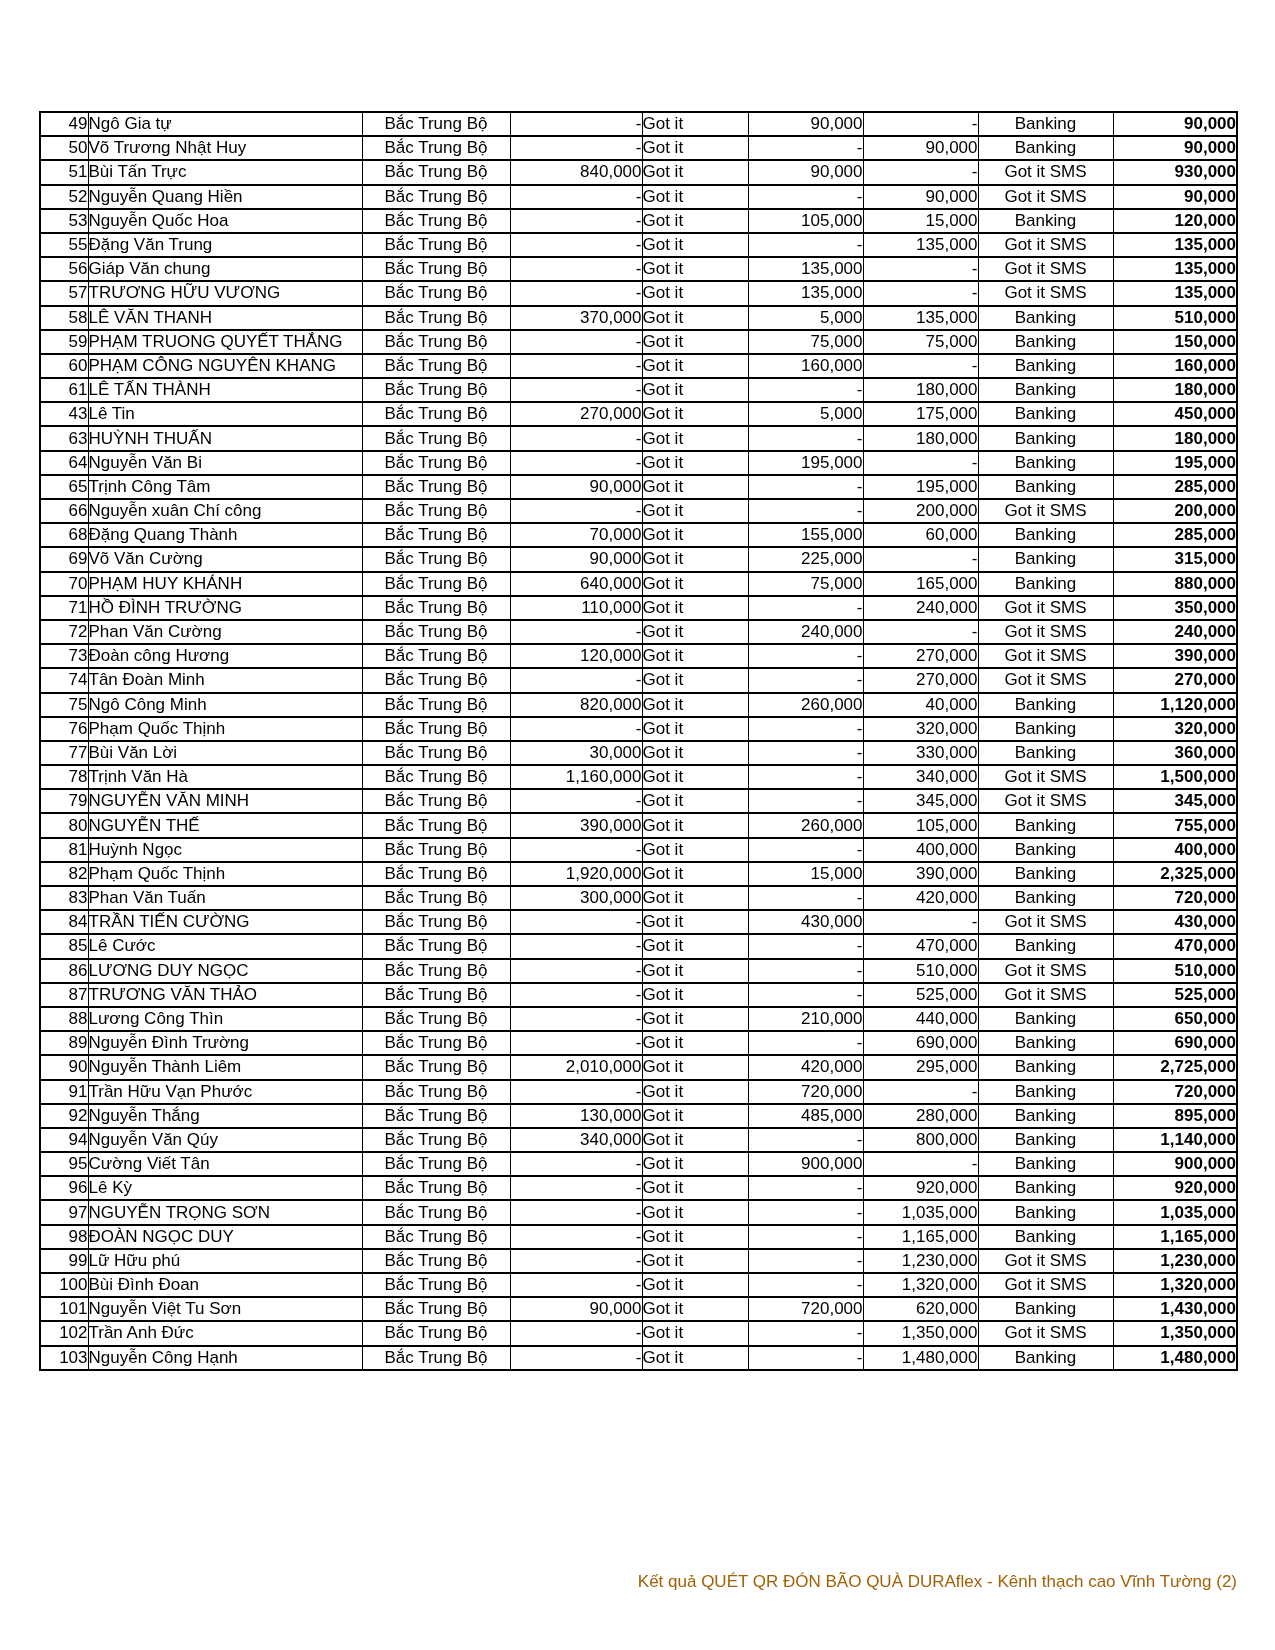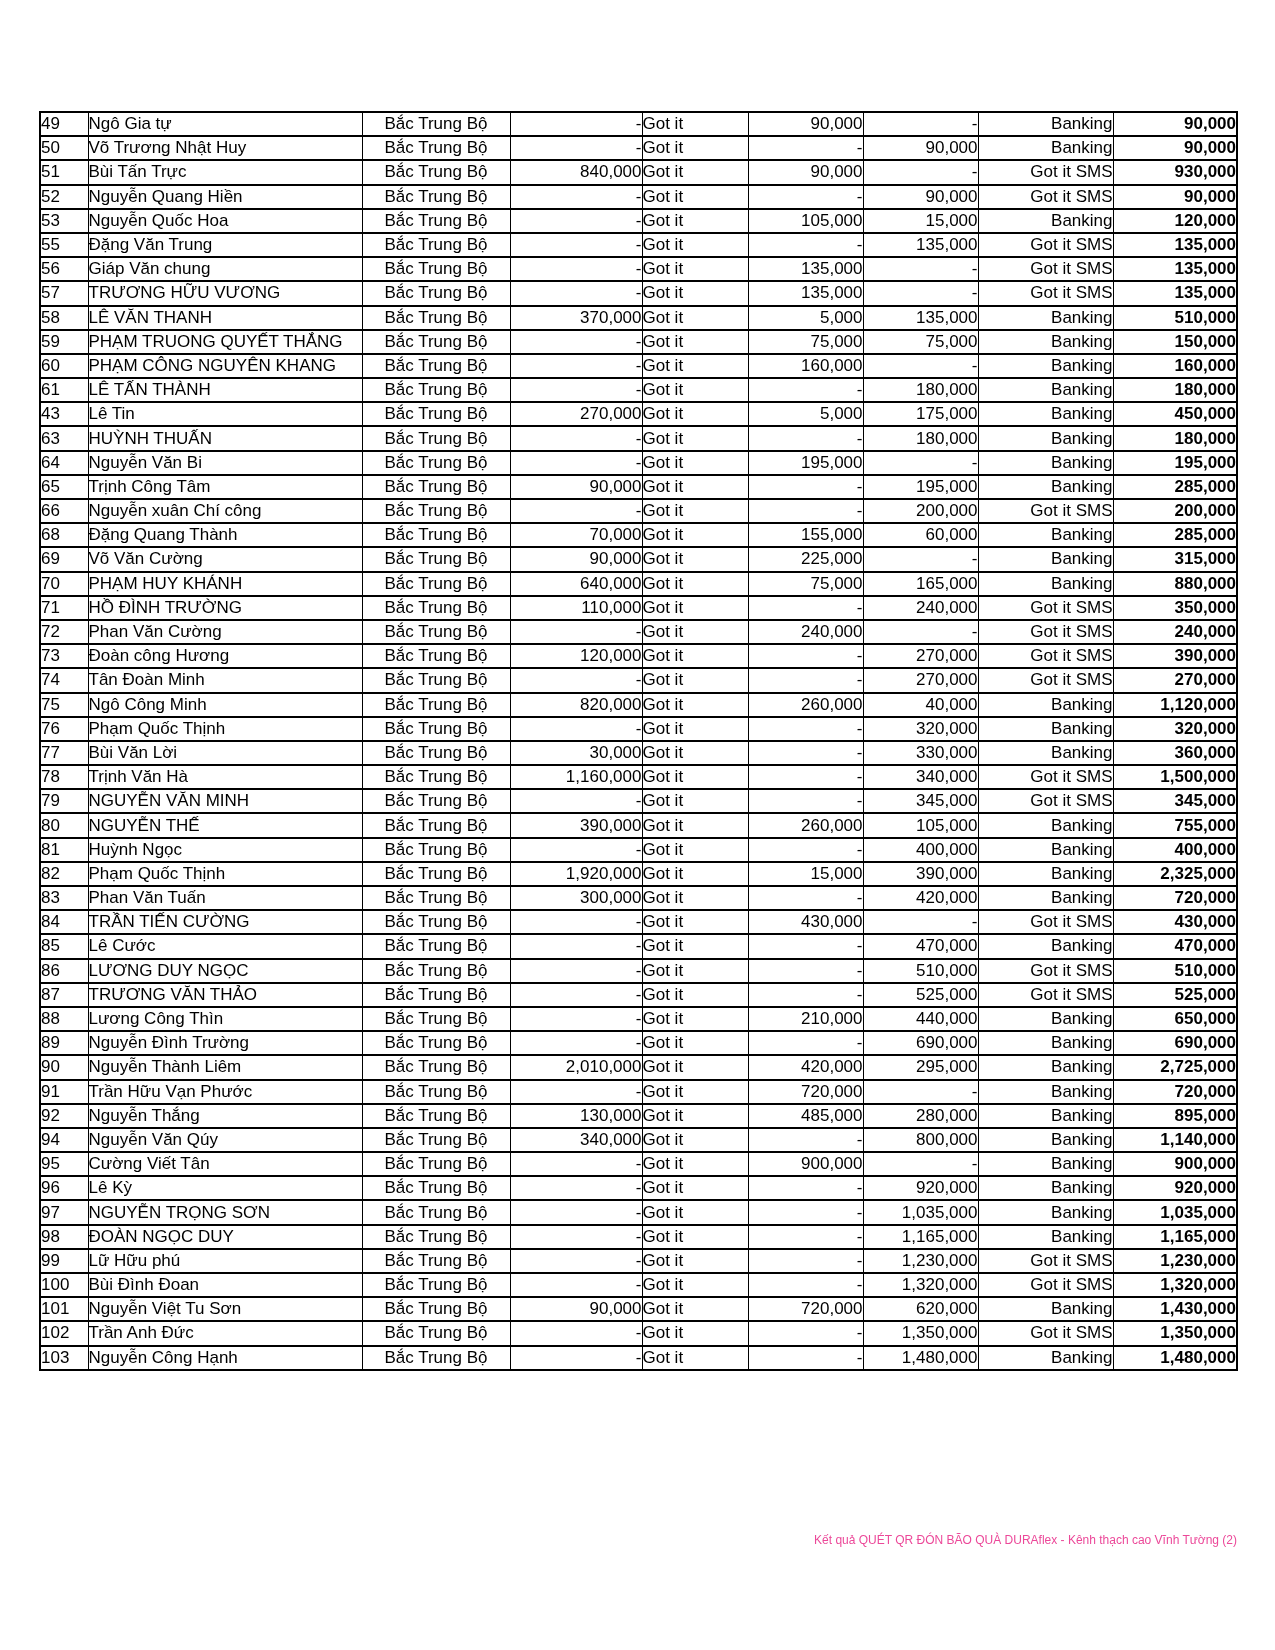--- a/index.html
+++ b/index.html
@@ -29,35 +29,35 @@
     border-right: 1px solid #000;
     border-top: 2px solid #000;
     border-bottom: 2px solid #000;
     height: 22.2px;
     padding: 0;
     line-height: 22px;
     white-space: nowrap;
     overflow: hidden;
     vertical-align: middle;
   }
-  td.col0 { text-align: left; }
+  td.col0 { text-align: right; }
   td.col1 { text-align: left; }
   td.col2 { text-align: center; }
   td.col3, td.col5, td.col6 { text-align: right; padding-right: 8px; }
   td.col4 { text-align: left; }
-  td.col7 { text-align: right; padding-left: 7px; }
+  td.col7 { text-align: center; padding-left: 7px; }
   td.col8 { text-align: right; padding-right: 8px; font-weight: bold; }
   td.dash { text-align: right; padding-right: 34px; }
   .footer-caption {
     position: absolute;
-    top: 1529px;
+    top: 1571px;
     right: 38px;
-    font-size: 12px;
+    font-size: 17px;
     line-height: 22px;
-    color: #ec4899;
+    color: #a16207;
     white-space: nowrap;
   }
 </style>
 </head>
 <body>
 
 <table class="sheet">
   <colgroup>
       <col style="width: 48px;">
       <col style="width: 274px;">

